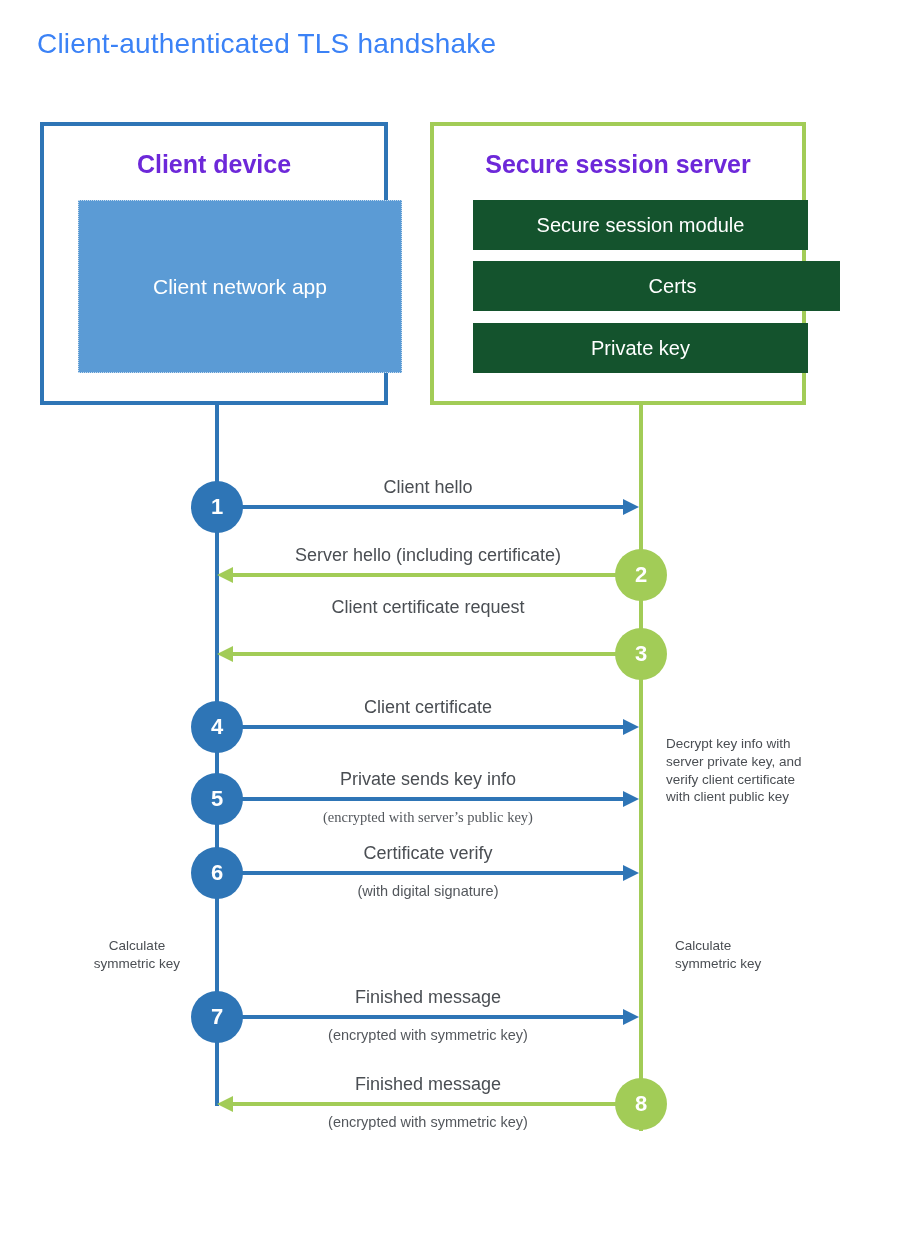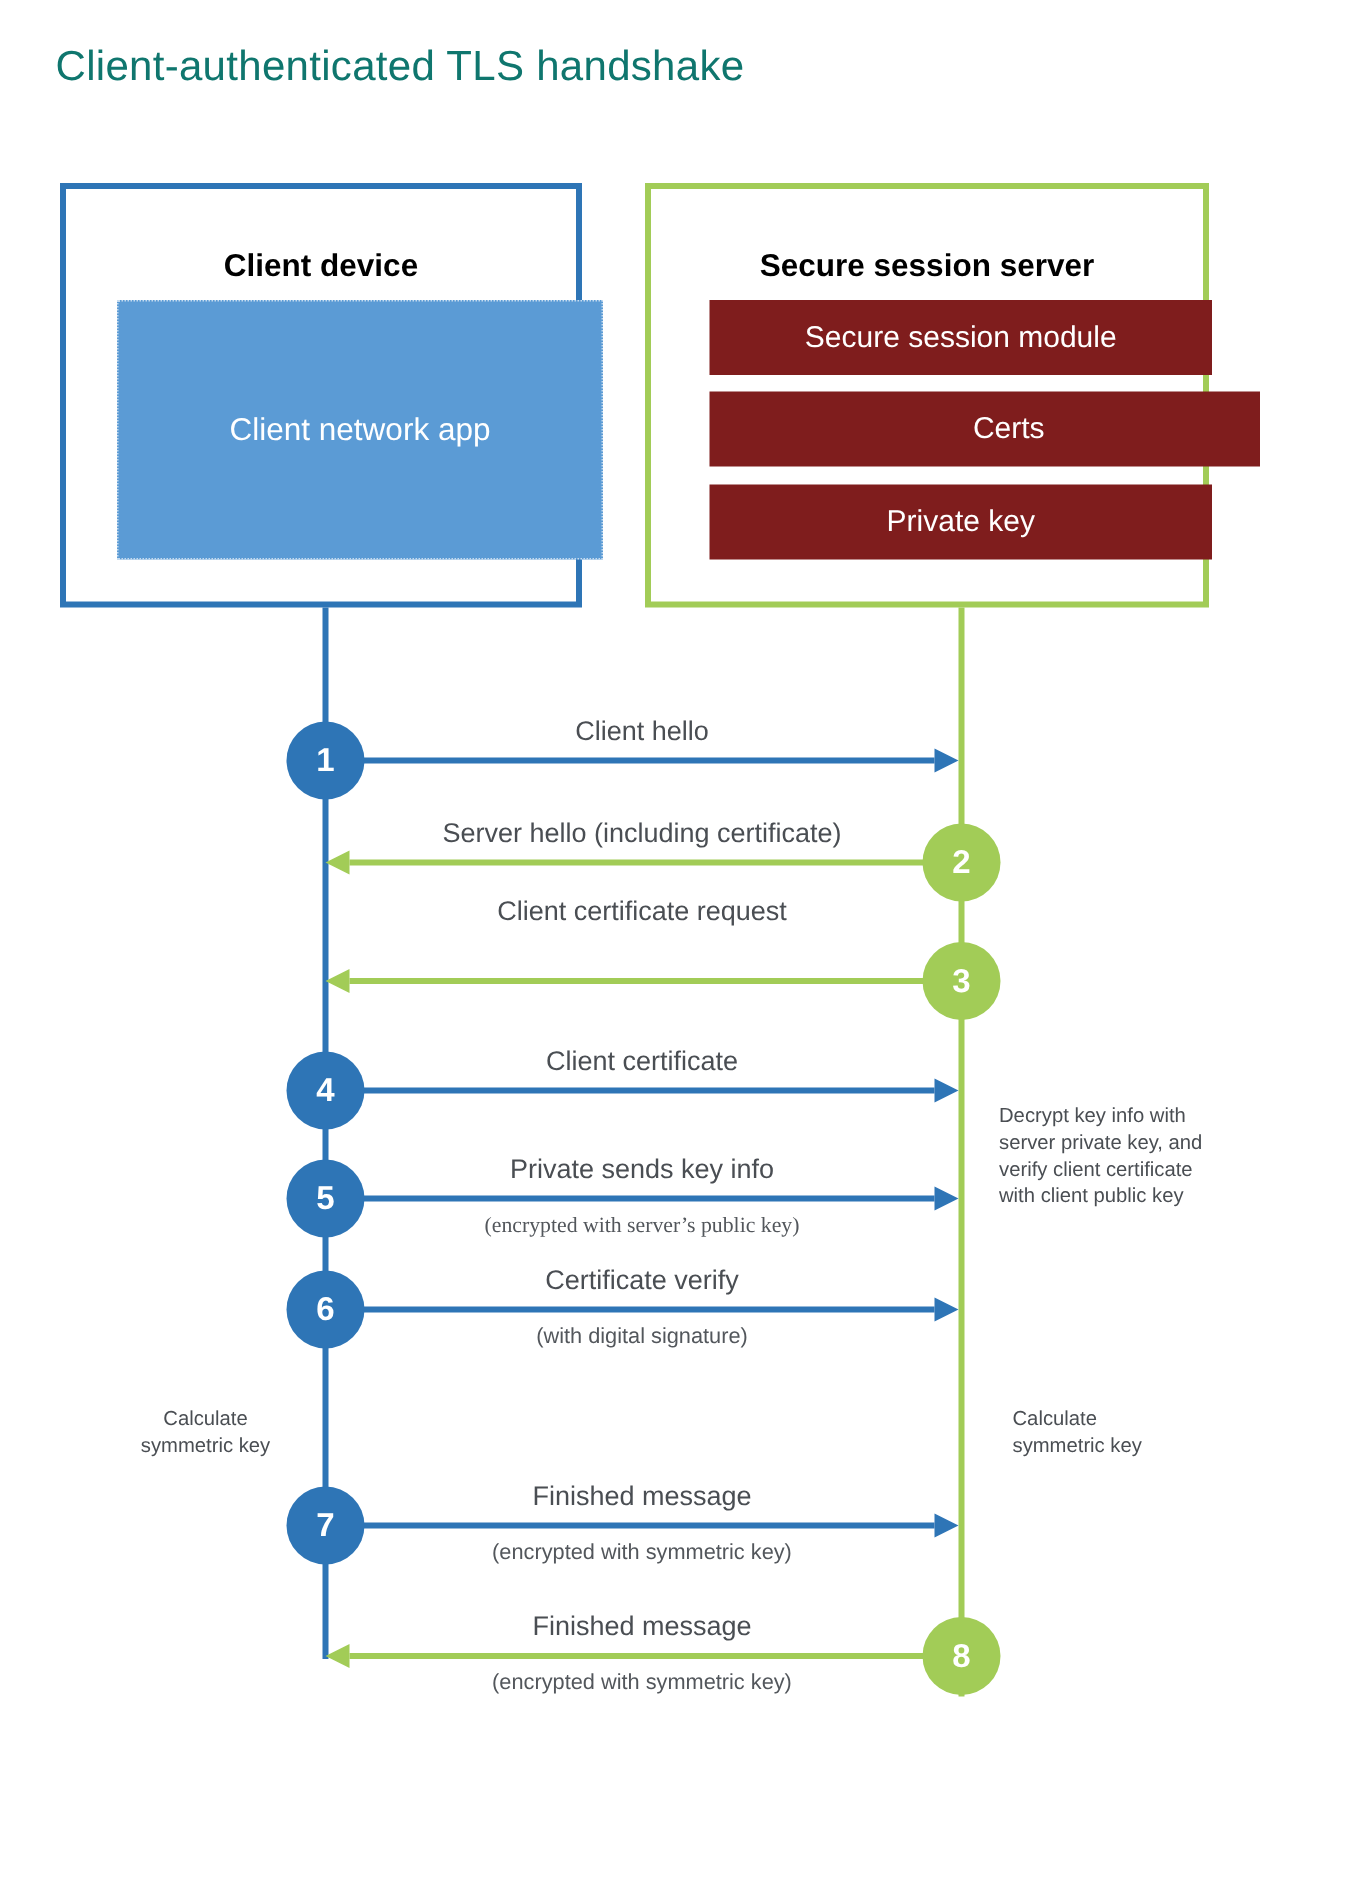--- a/index.html
+++ b/index.html
@@ -1,41 +1,41 @@
 <!DOCTYPE html>
 <html><head>
 <meta charset="utf-8">
 <style>
   html,body{margin:0;padding:0;background:#ffffff;}
   body{font-family:"Liberation Sans","DejaVu Sans",sans-serif;}
   .canvas{position:relative;width:900px;height:1256px;background:#ffffff;overflow:hidden;}
 
   .page-title{
     position:absolute;left:37px;top:28px;margin:0;
-    font-size:28px;font-weight:300;color:#0f766e;letter-spacing:.2px;
+    font-size:28px;font-weight:300;color:#3b82f6;letter-spacing:.2px;
   }
 
   .box{position:absolute;top:122px;height:283px;background:#ffffff;box-sizing:border-box;}
   .client-box{left:40px;width:348px;border:4px solid #2e75b6;}
   .server-box{left:430px;width:376px;border:4px solid #a2cc57;}
   .box-title{
-    position:absolute;left:0;right:0;top:40px;text-align:center;
-    font-size:21px;font-weight:700;color:#000000;
+    position:absolute;left:0;right:0;top:24px;text-align:center;
+    font-size:25px;font-weight:700;color:#6d28d9;
   }
 
   .client-app{
     position:absolute;left:34px;top:74px;width:324px;height:173px;
     background:#5b9bd5;border:1px dotted #c6dcf0;box-sizing:border-box;
     display:flex;align-items:center;justify-content:center;text-align:center;
   }
   .client-app span{color:#ffffff;font-size:21px;line-height:1.4;display:block;width:180px;}
 
   .server-bar{
     position:absolute;left:39px;width:335px;height:50px;
-    background:#7f1d1d;color:#ffffff;font-size:20px;
+    background:#14532d;color:#ffffff;font-size:20px;
     display:flex;align-items:center;justify-content:center;
   }
 
   .lifeline{position:absolute;width:4px;z-index:1;}
   .blue-lifeline{left:215px;top:405px;height:701px;background:#2e75b6;}
   .green-lifeline{left:639px;top:405px;height:726px;background:#a2cc57;}
 
   .arrow-line{position:absolute;height:4px;z-index:2;}
   .arrow-head{position:absolute;width:0;height:0;border-top:8px solid transparent;border-bottom:8px solid transparent;z-index:2;}
 

